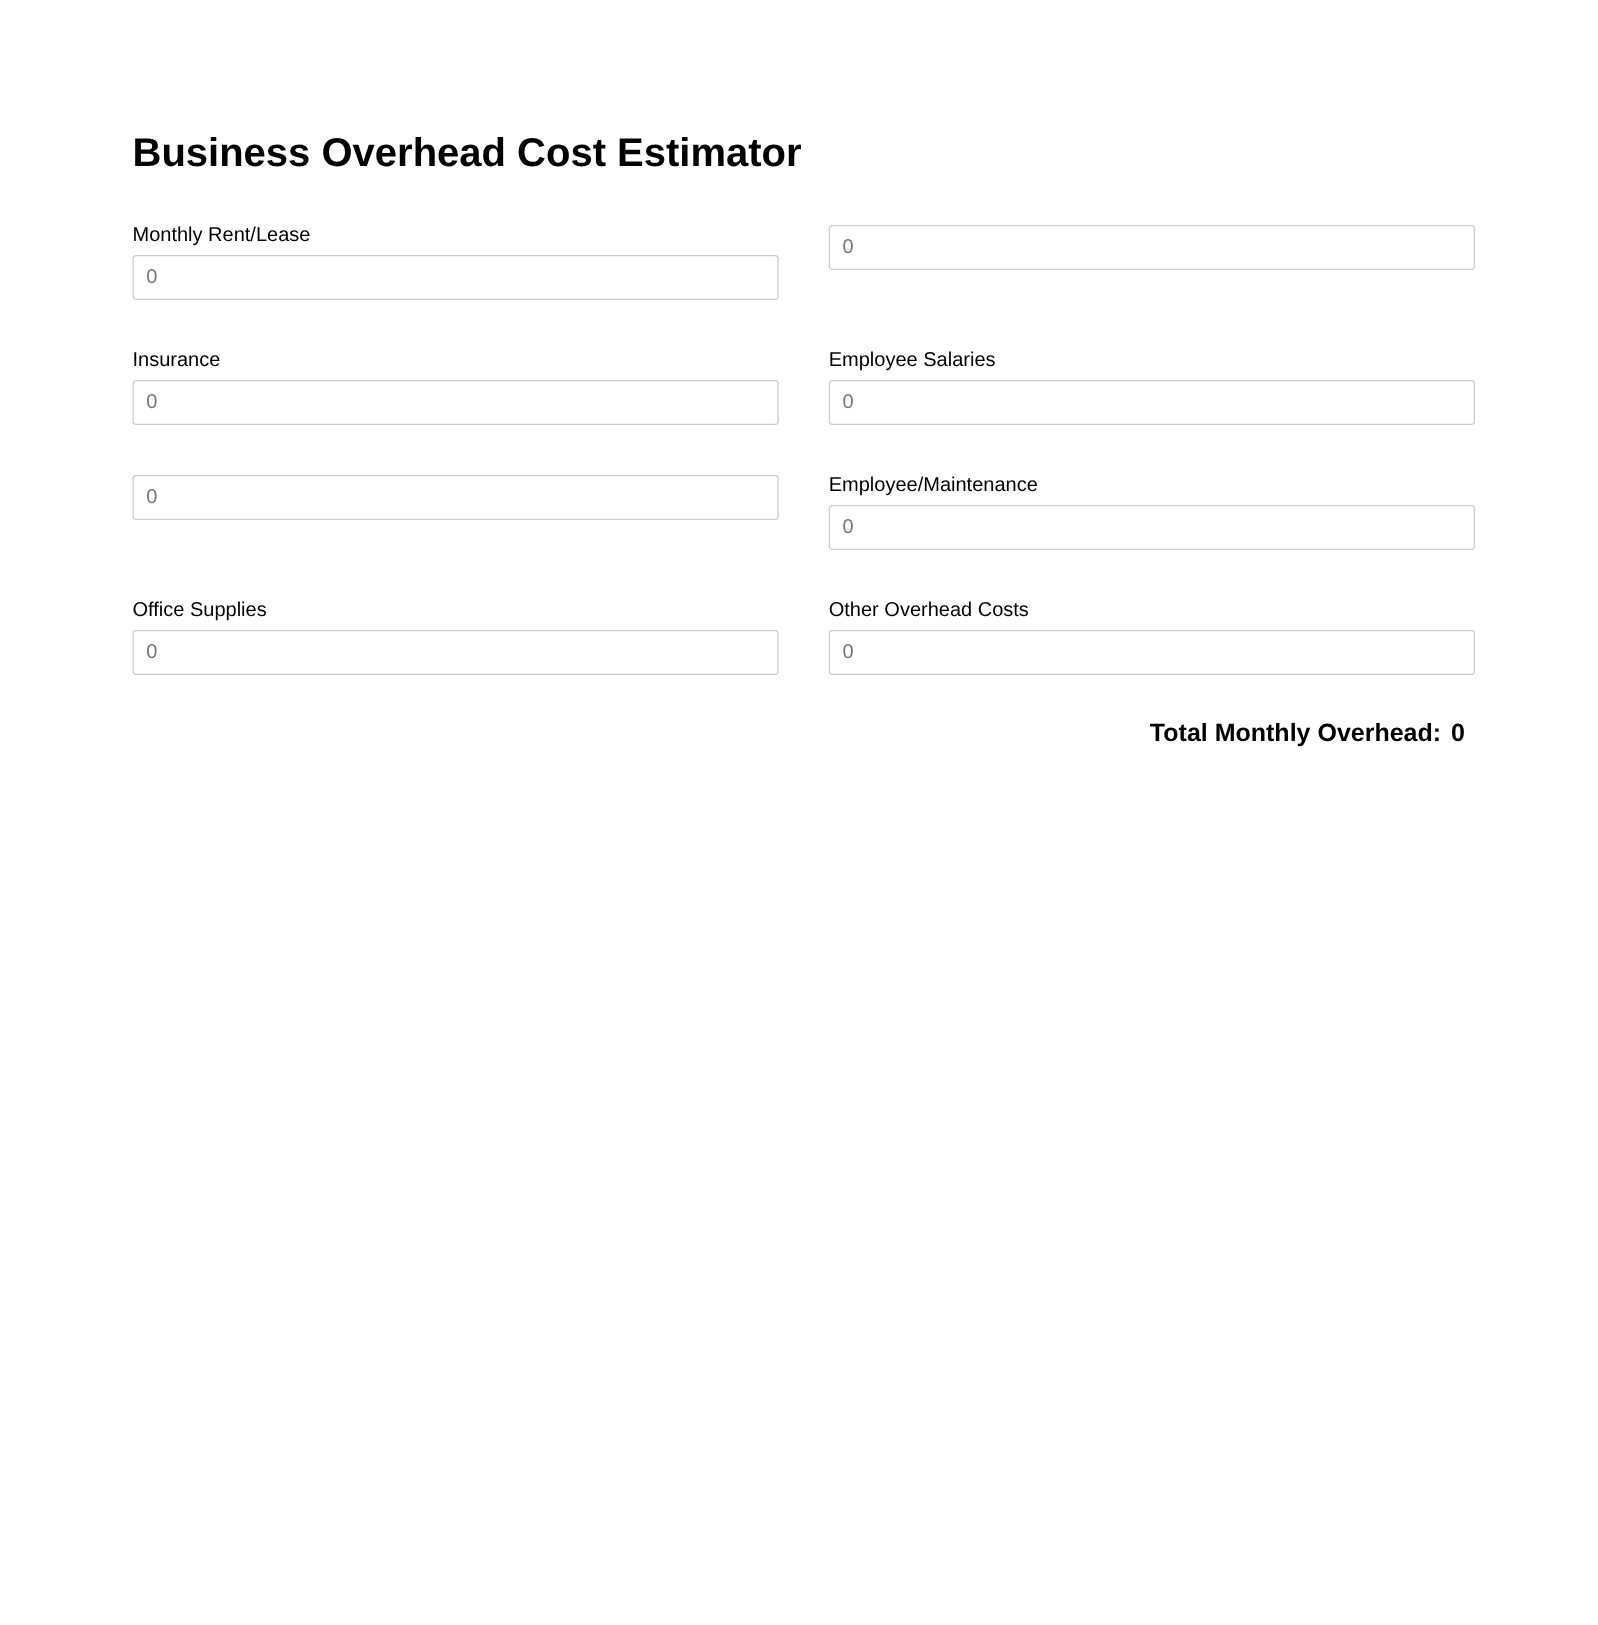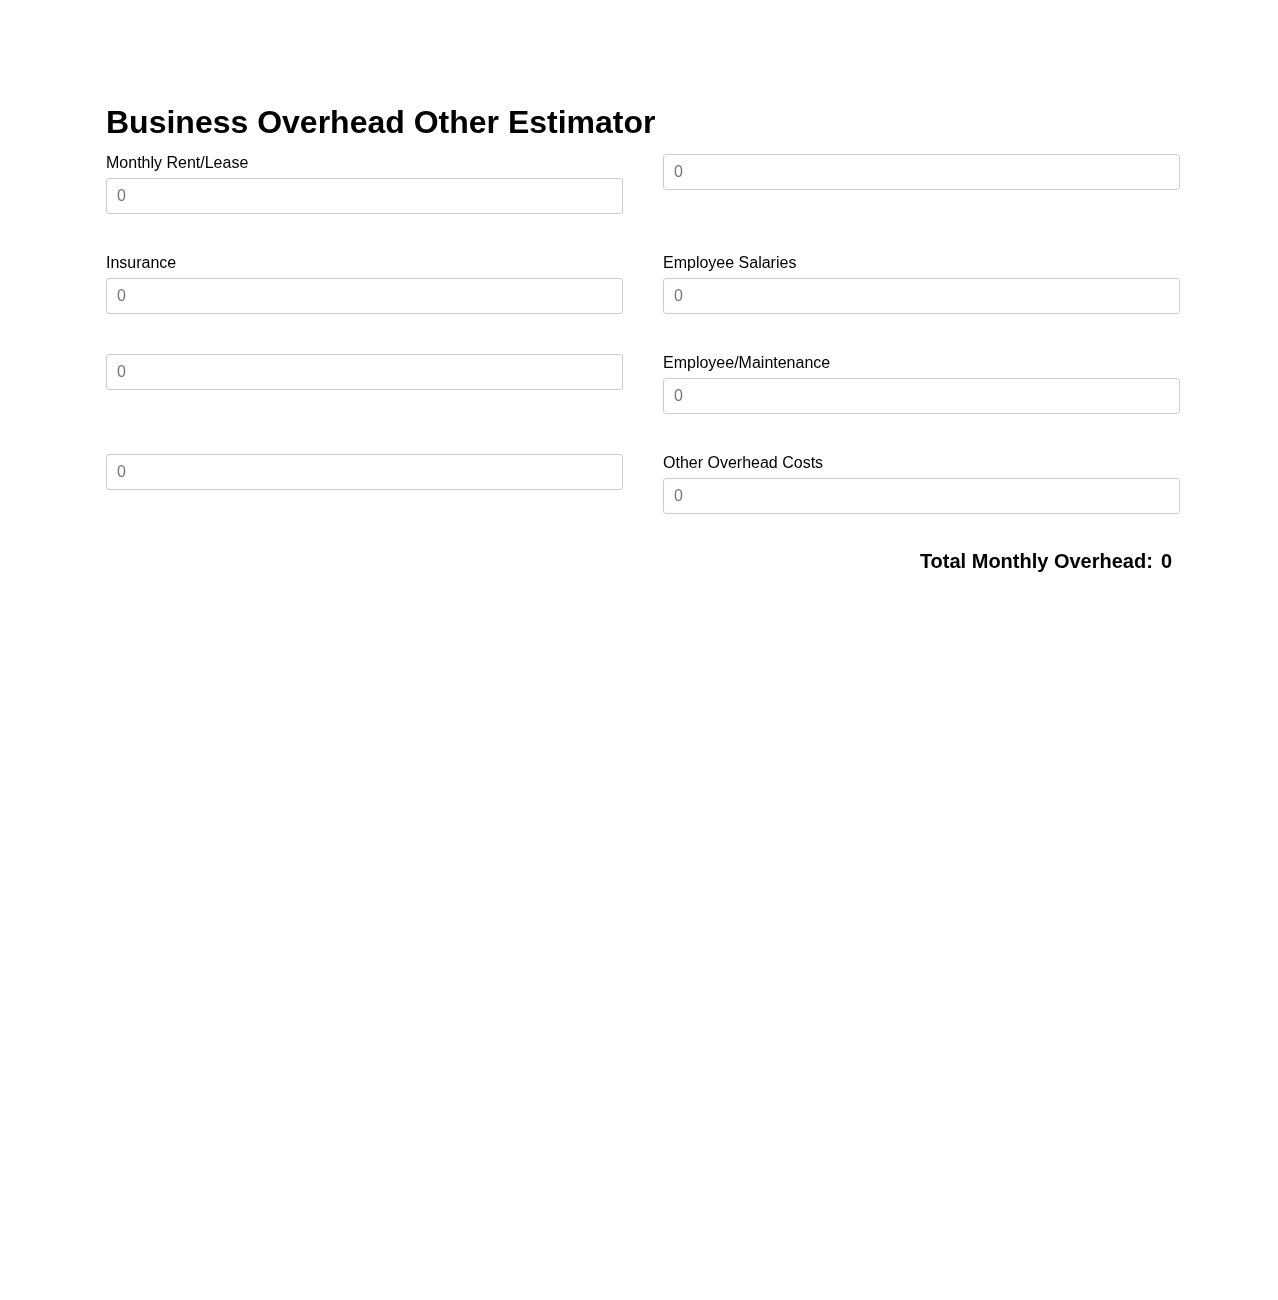--- a/index.html
+++ b/index.html
@@ -14,21 +14,21 @@
       width: 1066px;
     }
     h1 {
       margin: 0;
       font-size: 32px;
       font-weight: bold;
       line-height: 44px;
       height: 44px;
     }
     .grid {
-      margin-top: 10px;
+      margin-top: 36px;
       display: grid;
       grid-template-columns: 517px 517px;
       column-gap: 32px;
       row-gap: 12px;
       gap: 40px;
     }
     .field { display: flex; flex-direction: column; }
     .field label {
       font-size: 16px;
       line-height: 18px;
@@ -55,21 +55,21 @@
       font-size: 20px;
       font-weight: bold;
       line-height: 24px;
     }
     .total .value { margin-left: 8px; }
   </style>
 </head>
 <body>
 
 <div class="container">
-  <h1>Business Overhead Other Estimator</h1>
+  <h1>Business Overhead Cost Estimator</h1>
 
   <div class="grid">
     <div class="field">
       <label>Monthly Rent/Lease</label>
       <input type="number" placeholder="0" style="">
     </div>
     <div class="field">
       <input type="number" placeholder="0" style="">
     </div>
     <div class="field">
@@ -81,20 +81,21 @@
       <input type="number" placeholder="0" style="">
     </div>
     <div class="field">
       <input type="number" placeholder="0" style="">
     </div>
     <div class="field">
       <label>Employee/Maintenance</label>
       <input type="number" placeholder="0" style="">
     </div>
     <div class="field">
+      <label>Office Supplies</label>
       <input type="number" placeholder="0" style="">
     </div>
     <div class="field">
       <label>Other Overhead Costs</label>
       <input type="number" placeholder="0" style="">
     </div>
   </div>
 
   <div class="total">
     <span>Total Monthly Overhead:</span><span class="value">0</span>

